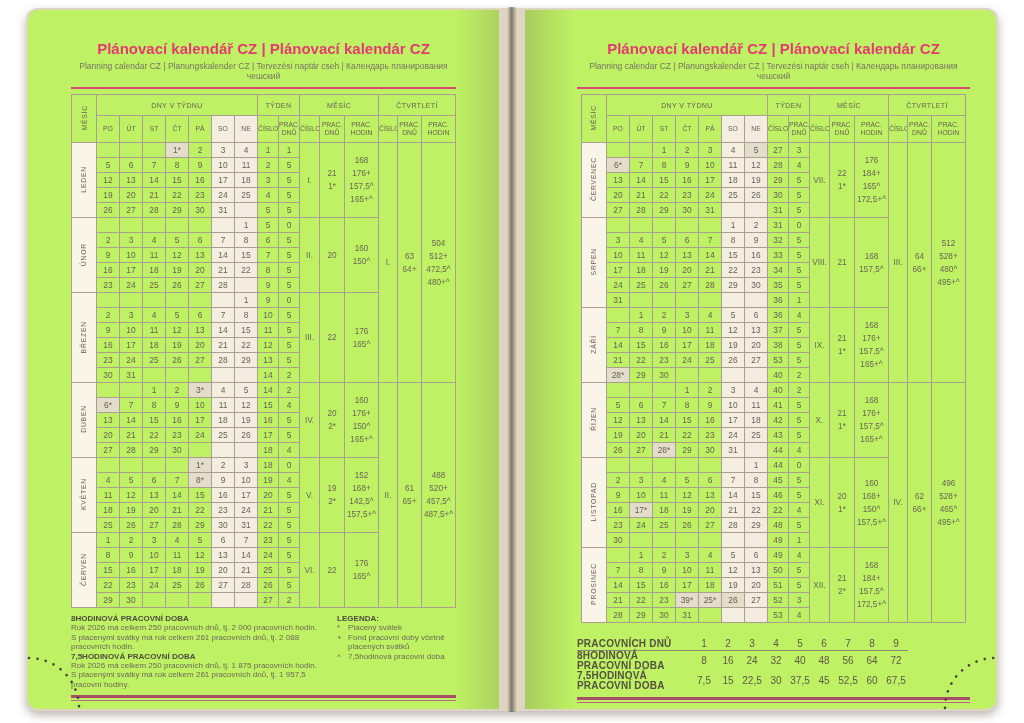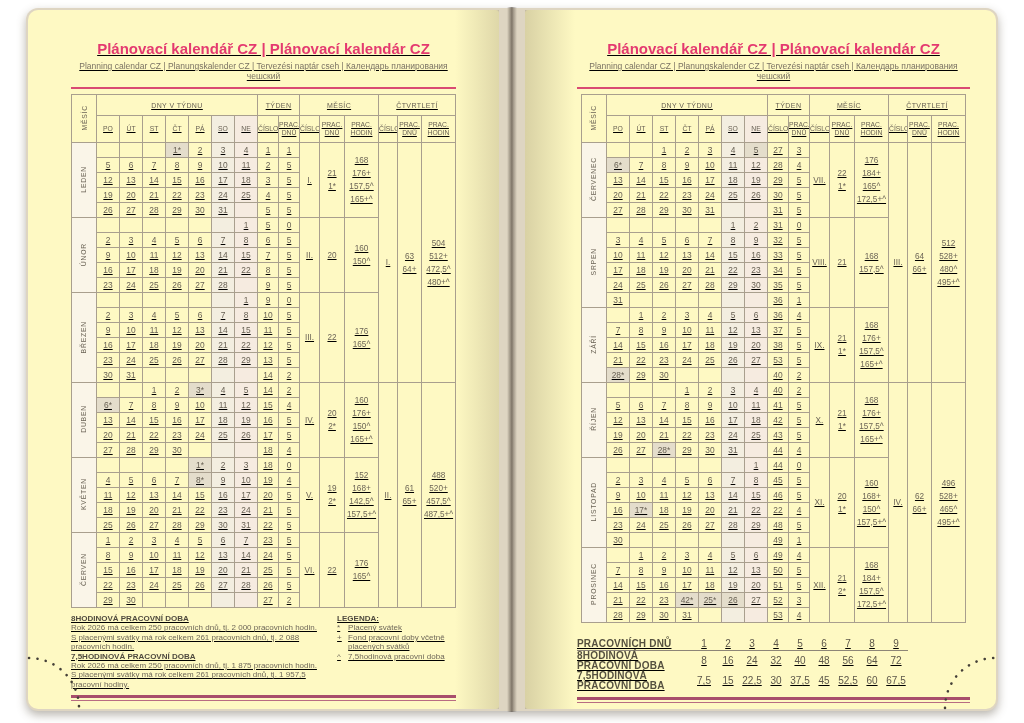--- a/index.html
+++ b/index.html
@@ -1,20 +1,20 @@
 <!DOCTYPE html>
 <html><head>
 <meta charset="utf-8">
 <style>
   html,body{margin:0;padding:0;background:#ffffff;width:1024px;height:723px;overflow:hidden;
     font-family:"Liberation Sans",sans-serif;}
   .book{position:absolute;left:28px;right:28px;top:10px;bottom:14px;}
   .book-back{position:absolute;inset:-2px;background:#ded5c2;border-radius:12px;
     box-shadow:0 4px 10px rgba(100,90,75,.45);}
-  .page{position:absolute;top:0;bottom:0;width:471px;background:#fef9c3;overflow:visible;text-decoration:underline;}
+  .page{position:absolute;top:0;bottom:0;width:471px;background:#bef264;overflow:visible;}
   .page-left{left:0;border-radius:10px 3px 3px 10px;}
   .page-right{right:0;border-radius:3px 10px 10px 3px;}
   .page-left::after{content:"";position:absolute;top:0;bottom:0;right:0;width:44px;pointer-events:none;
     background:linear-gradient(90deg,rgba(110,95,75,0) 0%,rgba(110,95,75,.22) 100%);}
   .page-right::before{content:"";position:absolute;top:0;bottom:0;left:0;width:50px;pointer-events:none;
     background:linear-gradient(90deg,rgba(110,95,75,.26) 0%,rgba(110,95,75,0) 100%);}
   .seam{position:absolute;left:50%;top:-3px;bottom:-3px;width:10px;margin-left:-5px;
     background:linear-gradient(90deg,rgba(60,50,40,0) 0%,rgba(60,50,40,.55) 45%,rgba(60,50,40,.75) 50%,rgba(60,50,40,.45) 56%,rgba(60,50,40,0) 100%);}
   .content{position:relative;padding-top:30px;}
   .content-left{padding-left:43px;padding-right:43px;}
@@ -1103,21 +1103,21 @@
               <td>18</td>
               <td class="c-so">19</td>
               <td class="c-ne red">20</td>
               <td>51</td>
               <td>5</td>
             </tr>
             <tr>
               <td>21</td>
               <td>22</td>
               <td>23</td>
-              <td class="hol">42*</td>
+              <td class="hol">39*</td>
               <td class="hol">25*</td>
               <td class="hol">26</td>
               <td class="c-ne red">27</td>
               <td>52</td>
               <td>3</td>
             </tr>
             <tr>
               <td>28</td>
               <td>29</td>
               <td>30</td>

